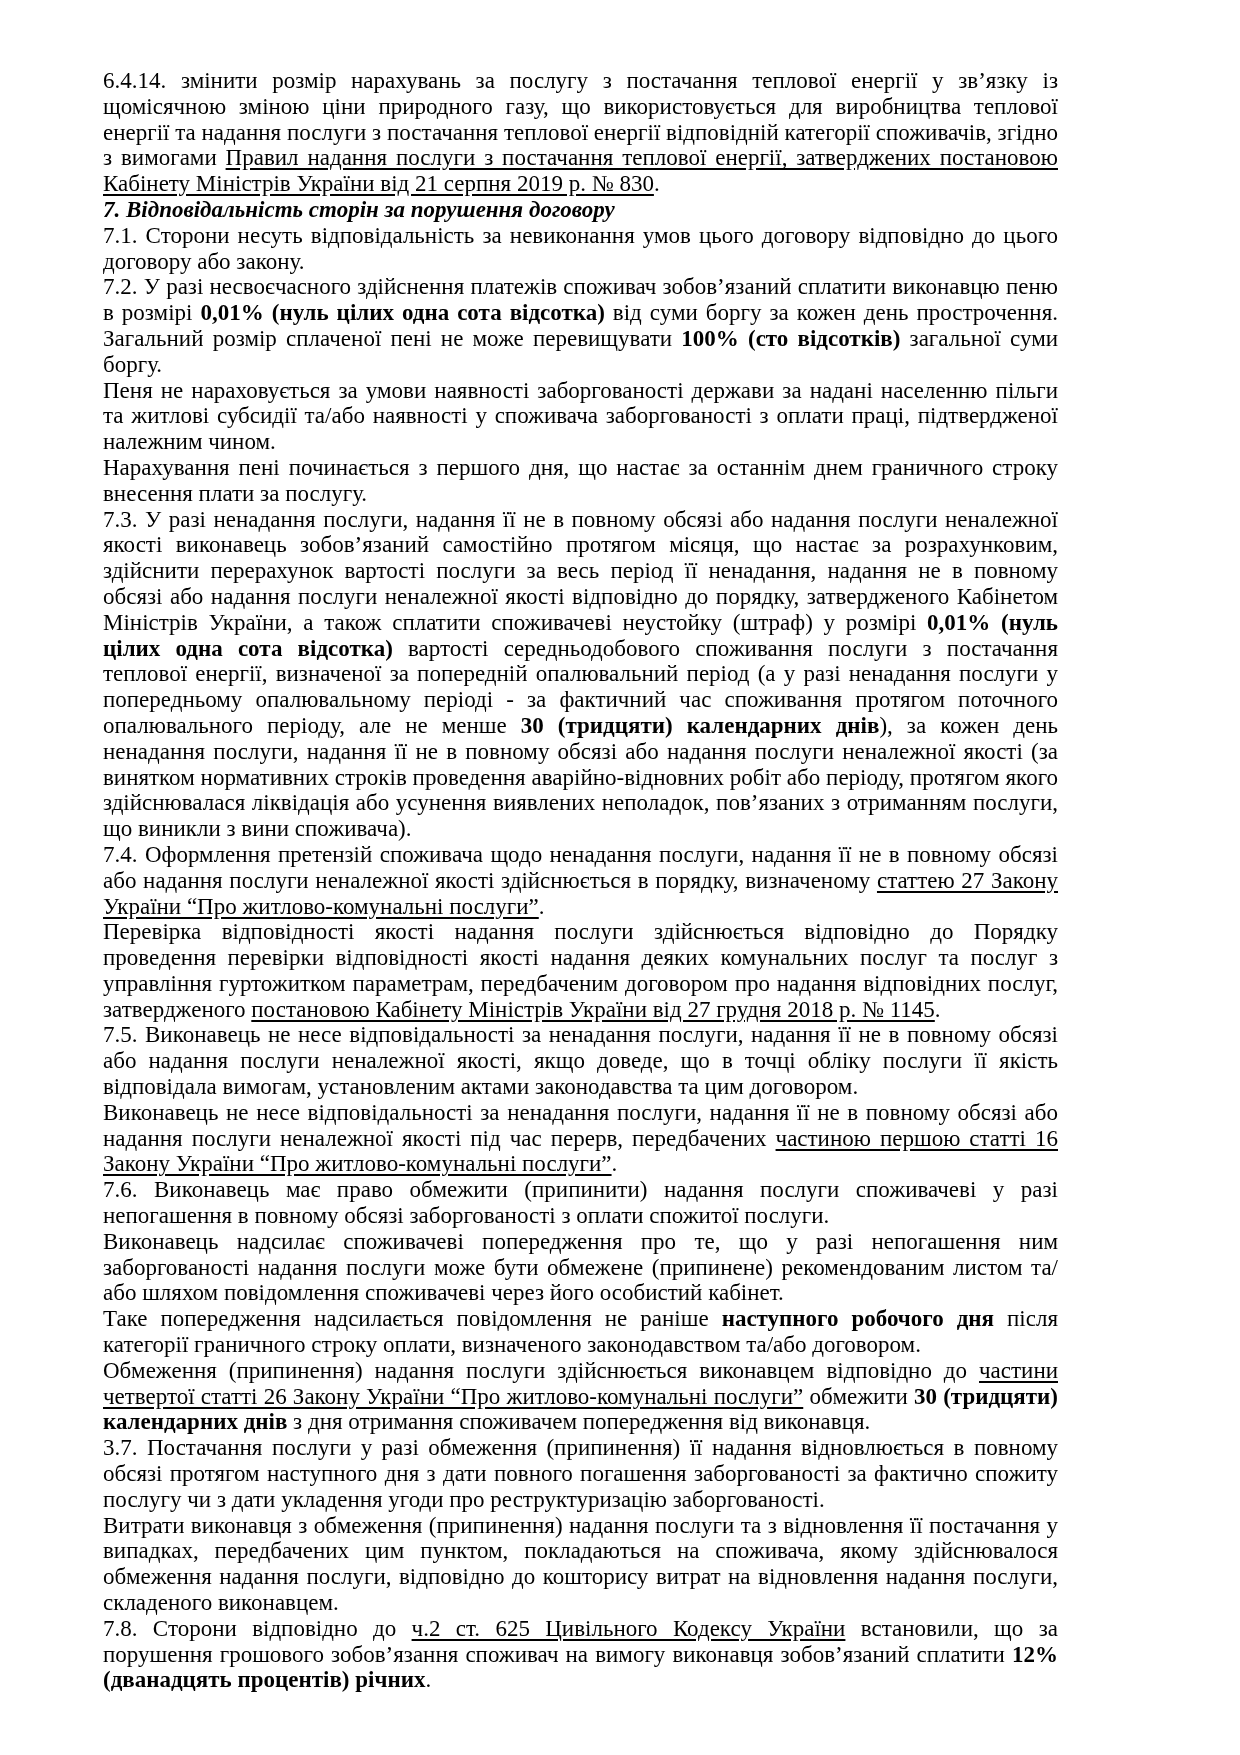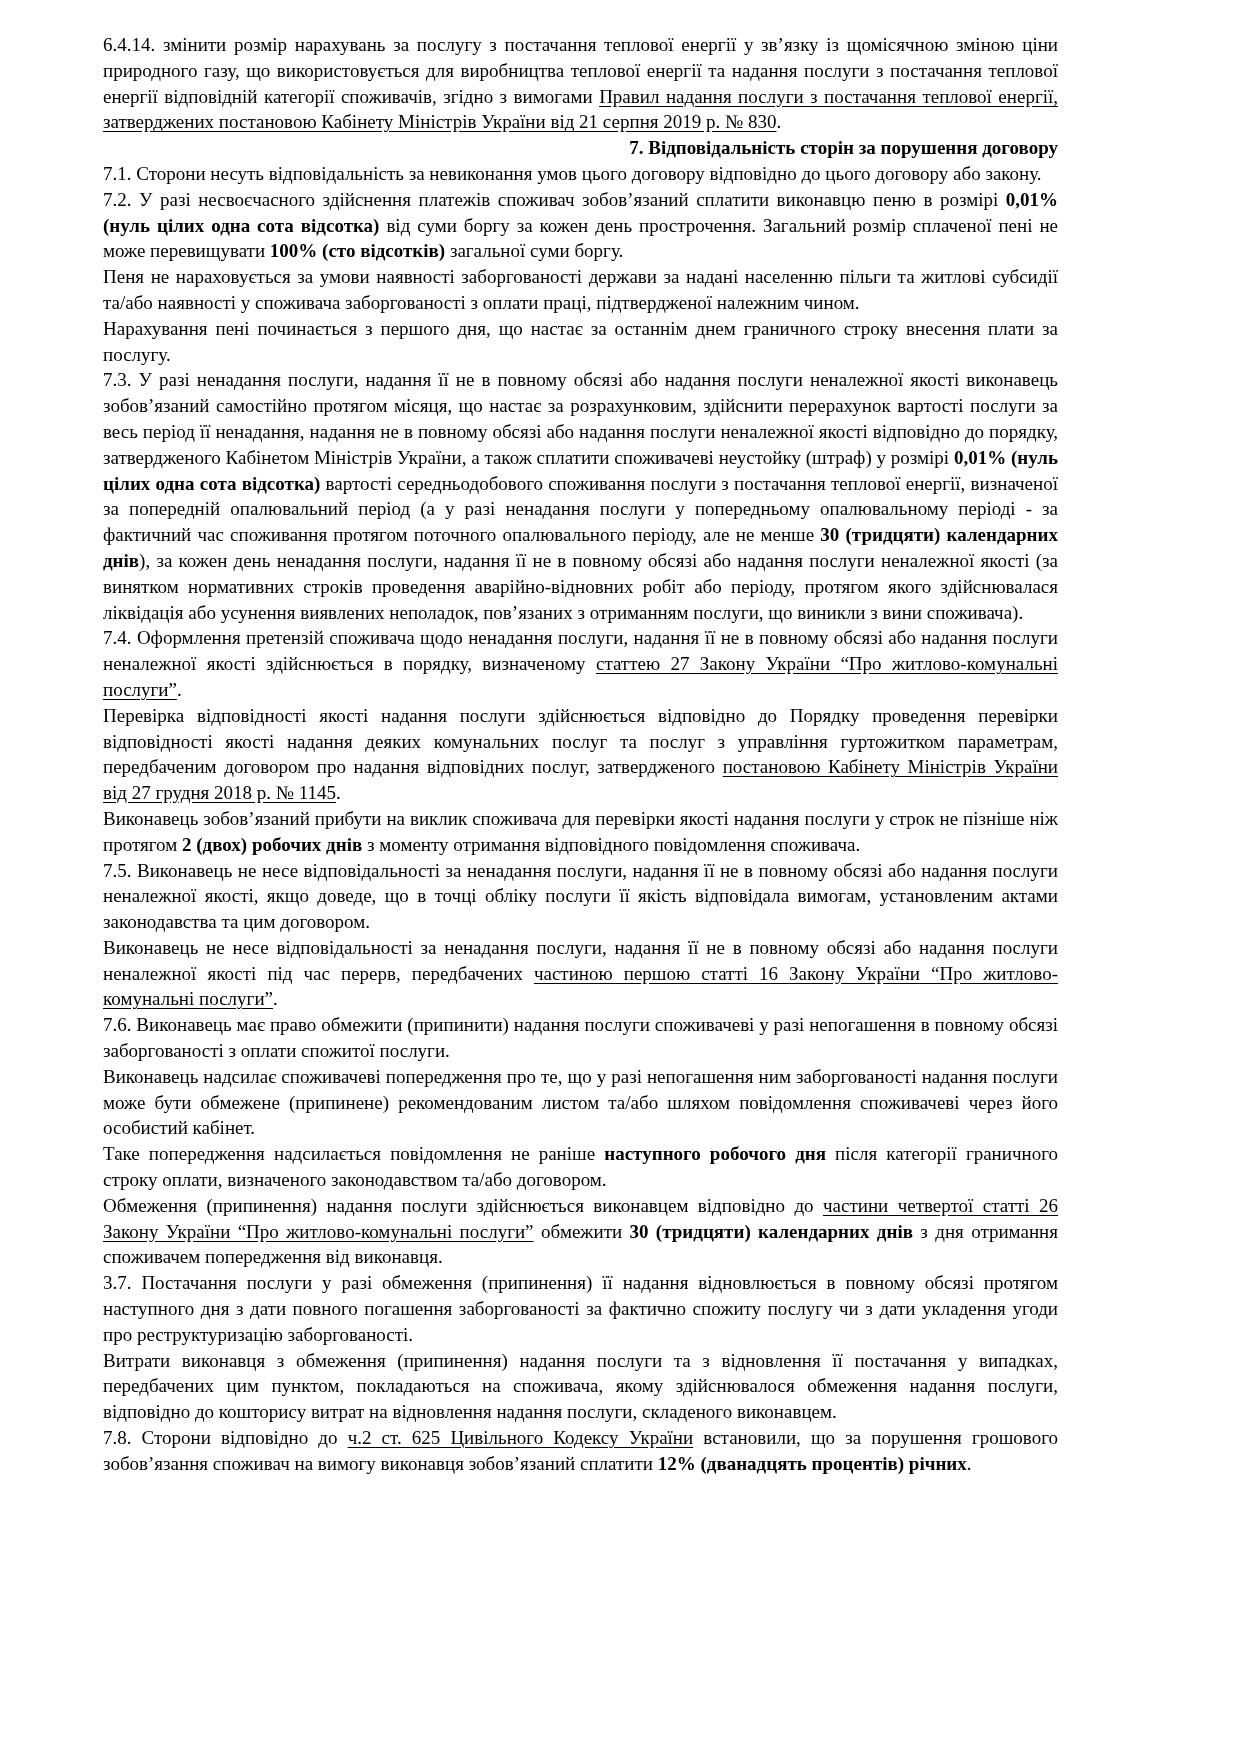--- a/index.html
+++ b/index.html
@@ -6,34 +6,35 @@
     margin: 0;
     padding: 0;
     background: #ffffff;
   }
   .page {
     position: relative;
     width: 1144px;
     height: 1755px;
     box-sizing: border-box;
     background: #ffffff;
-    padding: 32px 86px 40px 103px;
+    padding: 68px 86px 40px 103px;
     font-family: "Liberation Serif", "DejaVu Serif", serif;
-    font-size: 19px;
+    font-size: 23px;
     line-height: 25.8px;
     color: #000000;
     overflow: hidden;
   }
   .doc-body p.para {
     margin: 0;
     padding: 0;
     text-align: justify;
   }
   .doc-body p.para.center {
-    text-align: right;
+    text-align: left;
+    font-style: italic;
   }
   .doc-body p.para.heading {
     font-weight: bold;
   }
   .run-b { font-weight: bold; }
   .run-u { text-decoration: underline; text-underline-offset: 3px; }
 </style>
 </head>
 <body>
 
@@ -41,21 +42,20 @@
   <div class="doc-body">
       <p class="para"><span>6.4.14. змінити розмір нарахувань за послугу з постачання теплової енергії у зв’язку із щомісячною зміною ціни природного газу, що використовується для виробництва теплової енергії та надання послуги з постачання теплової енергії відповідній категорії споживачів, згідно з вимогами </span><span class="run-u">Правил надання послуги з постачання теплової енергії, затверджених постановою Кабінету Міністрів України від 21 серпня 2019 р. № 830</span><span>.</span></p>
       <p class="para center heading"><span class="run-b">7. Відповідальність сторін за порушення договору</span></p>
       <p class="para"><span>7.1. Сторони несуть відповідальність за невиконання умов цього договору відповідно до цього договору або закону.</span></p>
       <p class="para"><span>7.2. У разі несвоєчасного здійснення платежів споживач зобов’язаний сплатити виконавцю пеню в розмірі </span><span class="run-b">0,01% (нуль цілих одна сота відсотка)</span><span> від суми боргу за кожен день прострочення. Загальний розмір сплаченої пені не може перевищувати </span><span class="run-b">100% (сто відсотків)</span><span> загальної суми боргу.</span></p>
       <p class="para"><span>Пеня не нараховується за умови наявності заборгованості держави за надані населенню пільги та житлові субсидії та/або наявності у споживача заборгованості з оплати праці, підтвердженої належним чином.</span></p>
       <p class="para"><span>Нарахування пені починається з першого дня, що настає за останнім днем граничного строку внесення плати за послугу.</span></p>
       <p class="para"><span>7.3. У разі ненадання послуги, надання її не в повному обсязі або надання послуги неналежної якості виконавець зобов’язаний самостійно протягом місяця, що настає за розрахунковим, здійснити перерахунок вартості послуги за весь період її ненадання, надання не в повному обсязі або надання послуги неналежної якості відповідно до порядку, затвердженого Кабінетом Міністрів України, а також сплатити споживачеві неустойку (штраф) у розмірі </span><span class="run-b">0,01% (нуль цілих одна сота відсотка)</span><span> вартості середньодобового споживання послуги з постачання теплової енергії, визначеної за попередній опалювальний період (а у разі ненадання послуги у попередньому опалювальному періоді - за фактичний час споживання протягом поточного опалювального періоду, але не менше </span><span class="run-b">30 (тридцяти) календарних днів</span><span>), за кожен день ненадання послуги, надання її не в повному обсязі або надання послуги неналежної якості (за винятком нормативних строків проведення аварійно-відновних робіт або періоду, протягом якого здійснювалася ліквідація або усунення виявлених неполадок, пов’язаних з отриманням послуги, що виникли з вини споживача).</span></p>
       <p class="para"><span>7.4. Оформлення претензій споживача щодо ненадання послуги, надання її не в повному обсязі або надання послуги неналежної якості здійснюється в порядку, визначеному </span><span class="run-u">статтею 27 Закону України “Про житлово-комунальні послуги”</span><span>.</span></p>
       <p class="para"><span>Перевірка відповідності якості надання послуги здійснюється відповідно до Порядку проведення перевірки відповідності якості надання деяких комунальних послуг та послуг з управління гуртожитком параметрам, передбаченим договором про надання відповідних послуг, затвердженого </span><span class="run-u">постановою Кабінету Міністрів України від 27 грудня 2018 р. № 1145</span><span>.</span></p>
-      <p class="para"><span>Виконавець зобов’язаний прибути на виклик споживача для перевірки якості надання послуги у строк не пізніше ніж протягом </span><span class="run-b">2 (двох) робочих днів</span><span> з моменту отримання відповідного повідомлення споживача.</span></p>
       <p class="para"><span>7.5. Виконавець не несе відповідальності за ненадання послуги, надання її не в повному обсязі або надання послуги неналежної якості, якщо доведе, що в точці обліку послуги її якість відповідала вимогам, установленим актами законодавства та цим договором.</span></p>
       <p class="para"><span>Виконавець не несе відповідальності за ненадання послуги, надання її не в повному обсязі або надання послуги неналежної якості під час перерв, передбачених </span><span class="run-u">частиною першою статті 16 Закону України “Про житлово-комунальні послуги”</span><span>.</span></p>
       <p class="para"><span>7.6. Виконавець має право обмежити (припинити) надання послуги споживачеві у разі непогашення в повному обсязі заборгованості з оплати спожитої послуги.</span></p>
       <p class="para"><span>Виконавець надсилає споживачеві попередження про те, що у разі непогашення ним заборгованості надання послуги може бути обмежене (припинене) рекомендованим листом та/або шляхом повідомлення споживачеві через його особистий кабінет.</span></p>
       <p class="para"><span>Таке попередження надсилається повідомлення не раніше </span><span class="run-b">наступного робочого дня</span><span> після категорії граничного строку оплати, визначеного законодавством та/або договором.</span></p>
       <p class="para"><span>Обмеження (припинення) надання послуги здійснюється виконавцем відповідно до </span><span class="run-u">частини четвертої статті 26 Закону України “Про житлово-комунальні послуги”</span><span> обмежити </span><span class="run-b">30 (тридцяти) календарних днів</span><span> з дня отримання споживачем попередження від виконавця.</span></p>
       <p class="para"><span>3.7. Постачання послуги у разі обмеження (припинення) її надання відновлюється в повному обсязі протягом наступного дня з дати повного погашення заборгованості за фактично спожиту послугу чи з дати укладення угоди про реструктуризацію заборгованості.</span></p>
       <p class="para"><span>Витрати виконавця з обмеження (припинення) надання послуги та з відновлення її постачання у випадках, передбачених цим пунктом, покладаються на споживача, якому здійснювалося обмеження надання послуги, відповідно до кошторису витрат на відновлення надання послуги, складеного виконавцем.</span></p>
       <p class="para"><span>7.8. Сторони відповідно до </span><span class="run-u">ч.2 ст. 625 Цивільного Кодексу України</span><span> встановили, що за порушення грошового зобов’язання споживач на вимогу виконавця зобов’язаний сплатити </span><span class="run-b">12% (дванадцять процентів) річних</span><span>.</span></p>
     </div>

